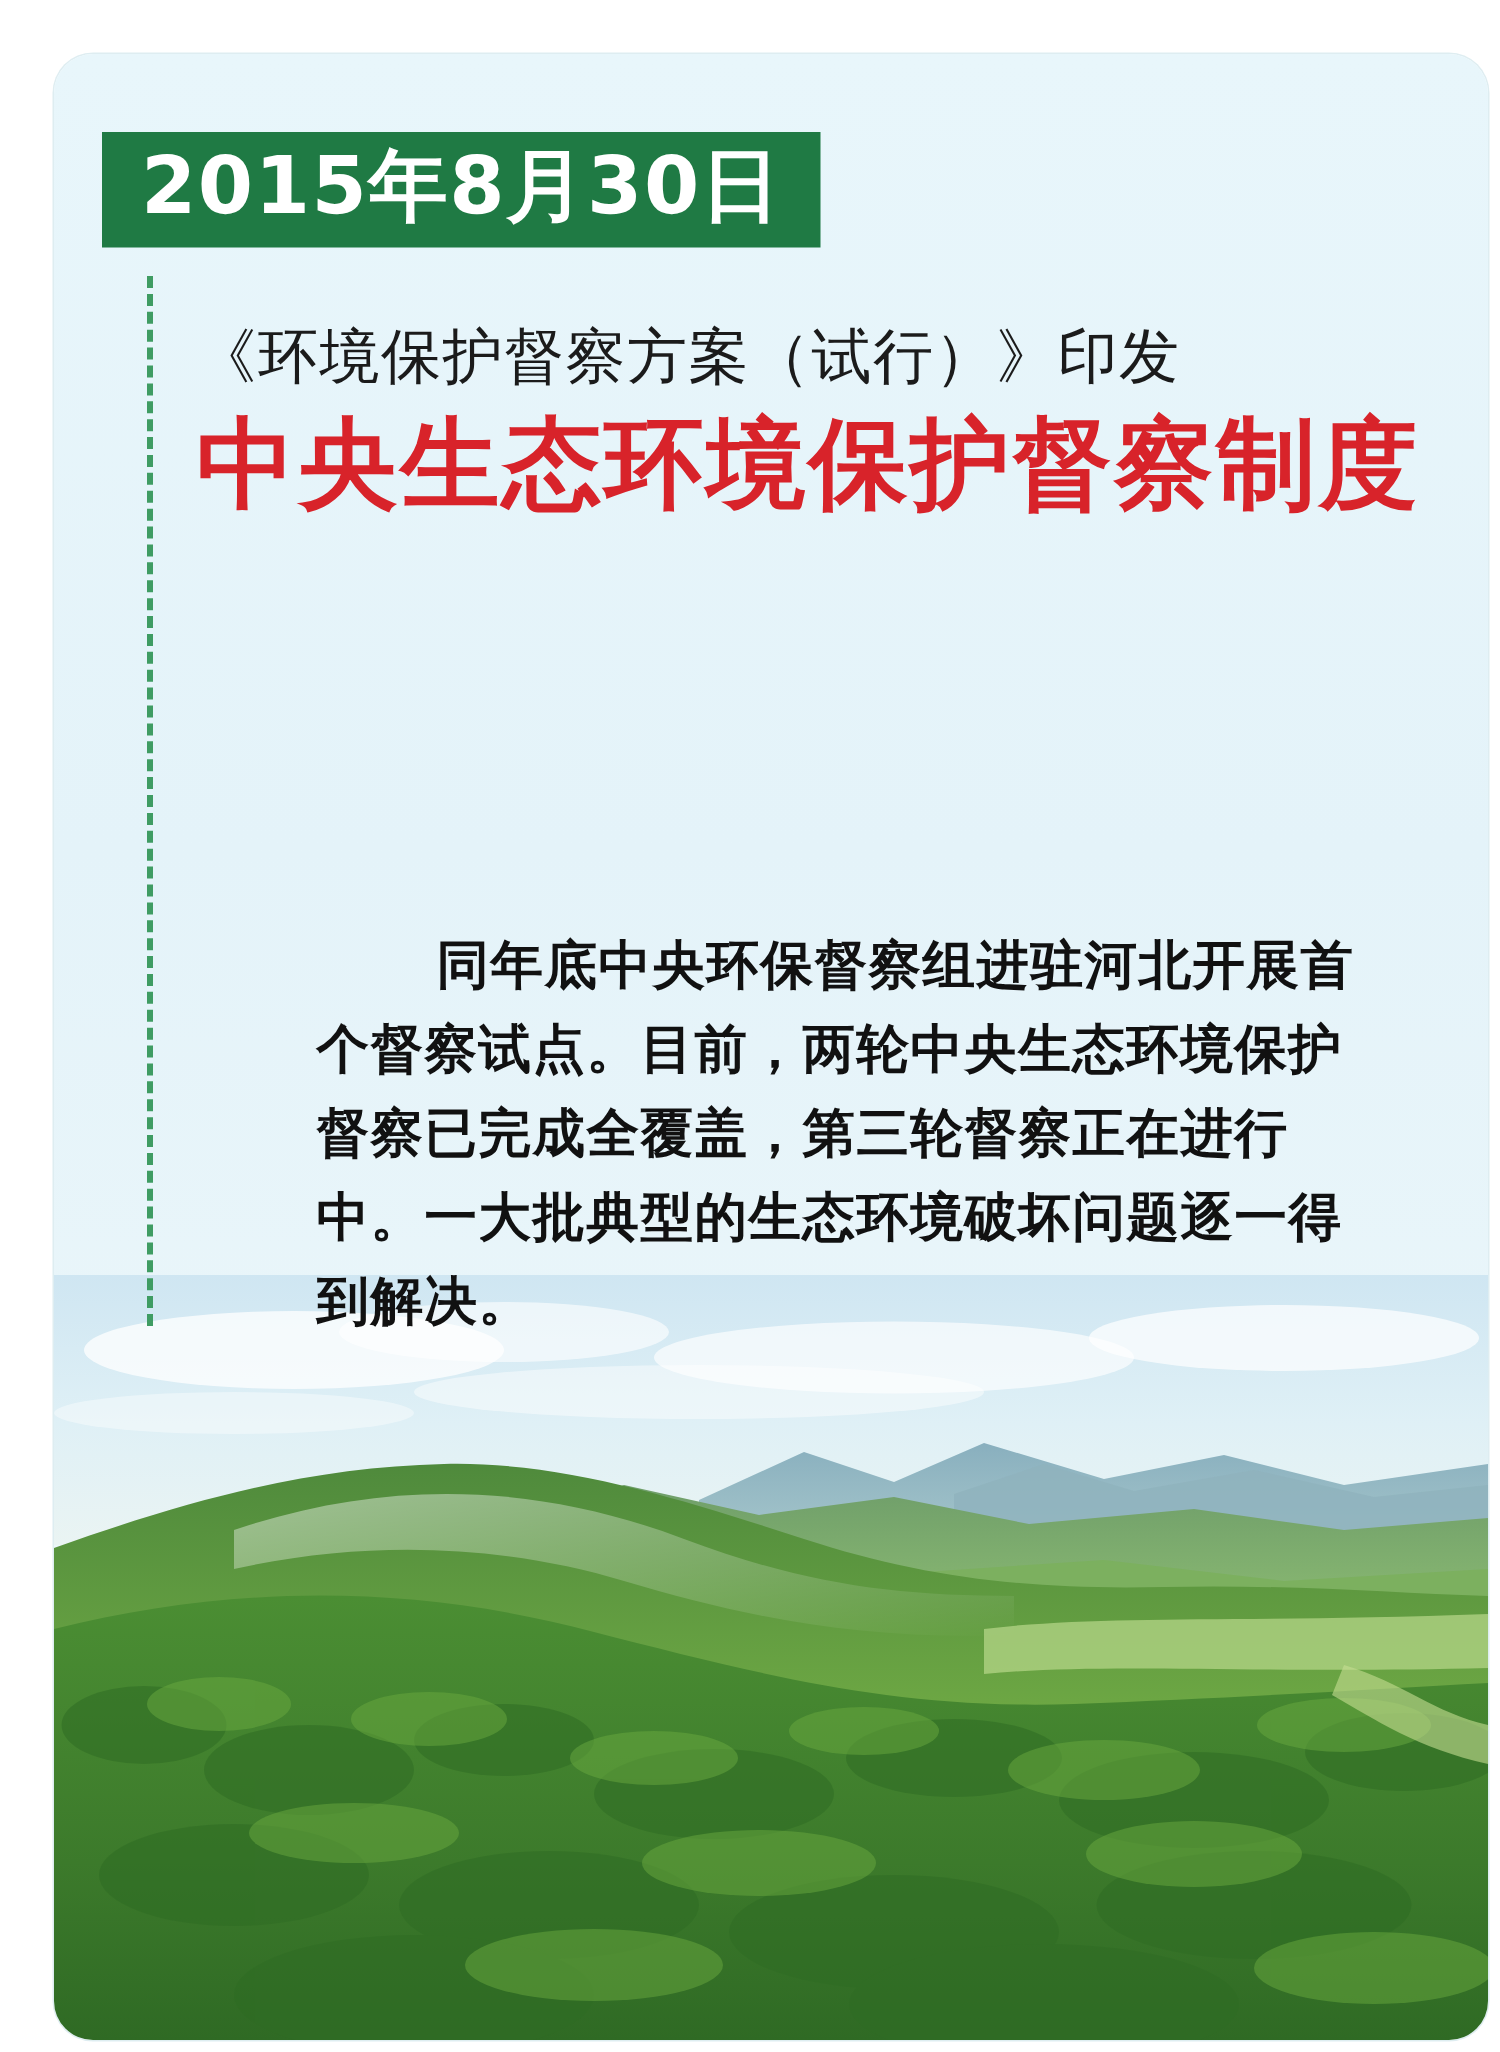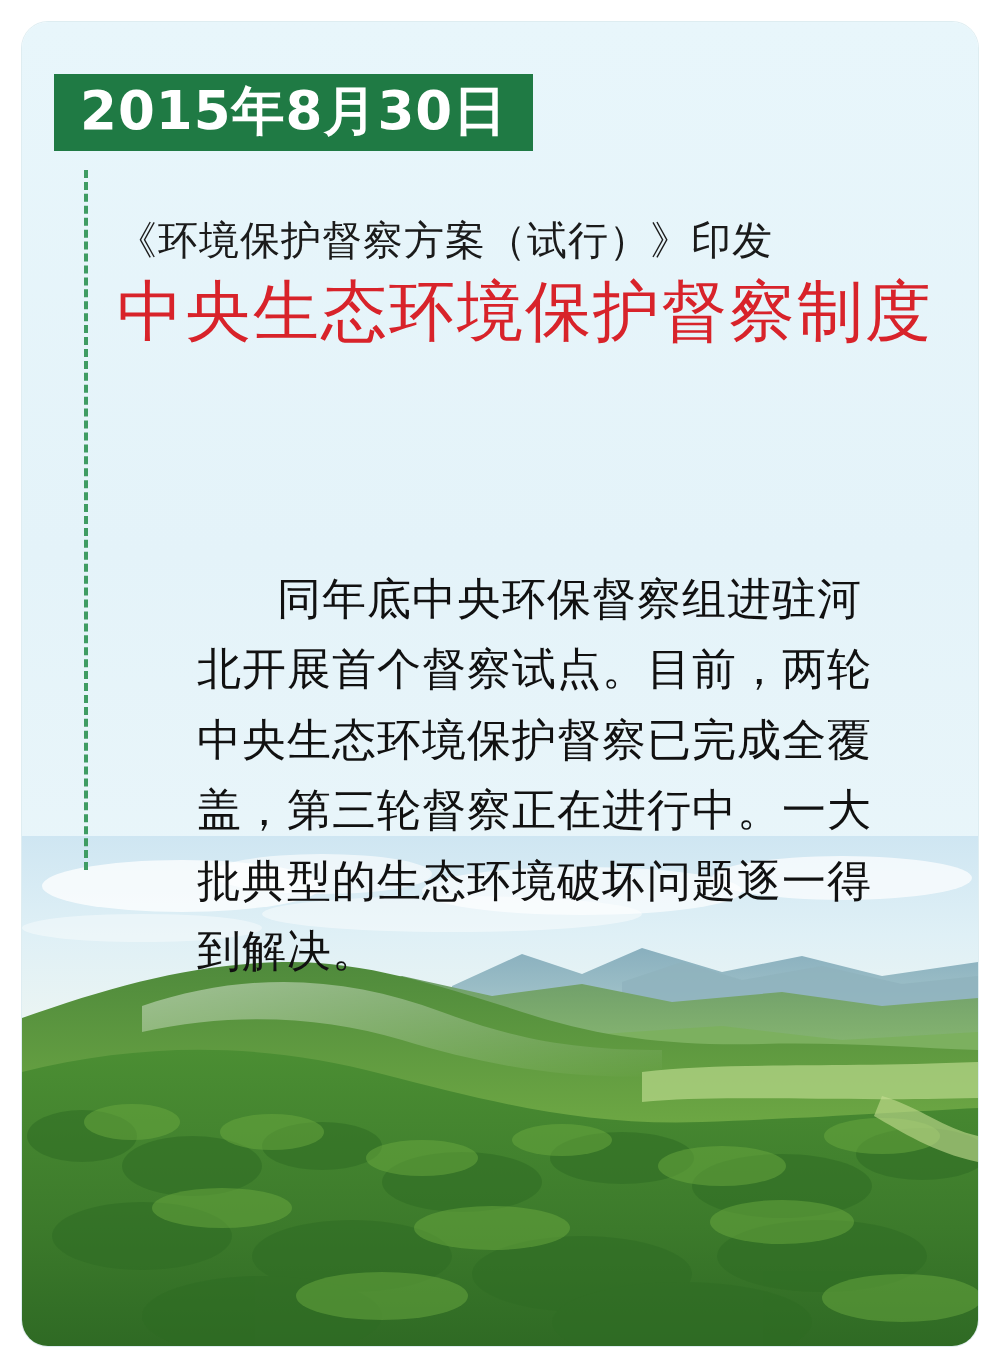--- a/index.html
+++ b/index.html
@@ -12,21 +12,21 @@
     height: 1368px;
     font-family: "Liberation Sans", sans-serif;
     overflow: hidden;
   }
 
   .poster {
     position: relative;
     width: 1000px;
     height: 1368px;
     box-sizing: border-box;
-    padding: 22px;
+    padding: 36px;
     background: #ffffff;
   }
 
   .card {
     position: relative;
     width: 956px;
     height: 1324px;
     border-radius: 26px;
     overflow: hidden;
     background: linear-gradient(180deg, #e8f6fb 0%, #e4f3f9 40%, #eaf6fa 70%, #f2fbfb 100%);
@@ -57,21 +57,21 @@
     width: 0;
     height: 700px;
     border-left: 4px dashed #3f9c63;
     z-index: 3;
   }
 
   
   .headline-block {
     position: absolute;
     left: 95px;
-    top: 192px;
+    top: 176px;
     width: 840px;
     z-index: 4;
   }
 
   .kicker {
     font-family: "DejaVu Serif", "Liberation Serif", serif;
     font-size: 40px;
     color: #1b1b1b;
     letter-spacing: 1px;
     line-height: 1.3;
@@ -84,38 +84,38 @@
     font-weight: bold;
     font-size: 62px;
     color: #111111;
     line-height: 1.15;
     margin: 4px 0 2px 0;
     letter-spacing: 2px;
   }
 
   .title-line2 {
     font-family: "DejaVu Sans", "Liberation Sans", sans-serif;
-    font-weight: normal;
+    font-weight: bold;
     font-size: 66px;
     color: #d8232a;
     line-height: 1.2;
     margin: 2px 0 0 0;
     letter-spacing: 2px;
     white-space: nowrap;
   }
 
   
   .body-text {
     position: absolute;
     left: 175px;
-    top: 542px;
+    top: 580px;
     width: 700px;
     font-family: "DejaVu Serif", "Liberation Serif", serif;
-    font-weight: normal;
-    font-size: 44px;
+    font-weight: bold;
+    font-size: 35px;
     line-height: 1.6;
     color: #111111;
     text-indent: 80px;
     letter-spacing: 1px;
     z-index: 4;
   }
 
   
   .photo {
     position: absolute;

